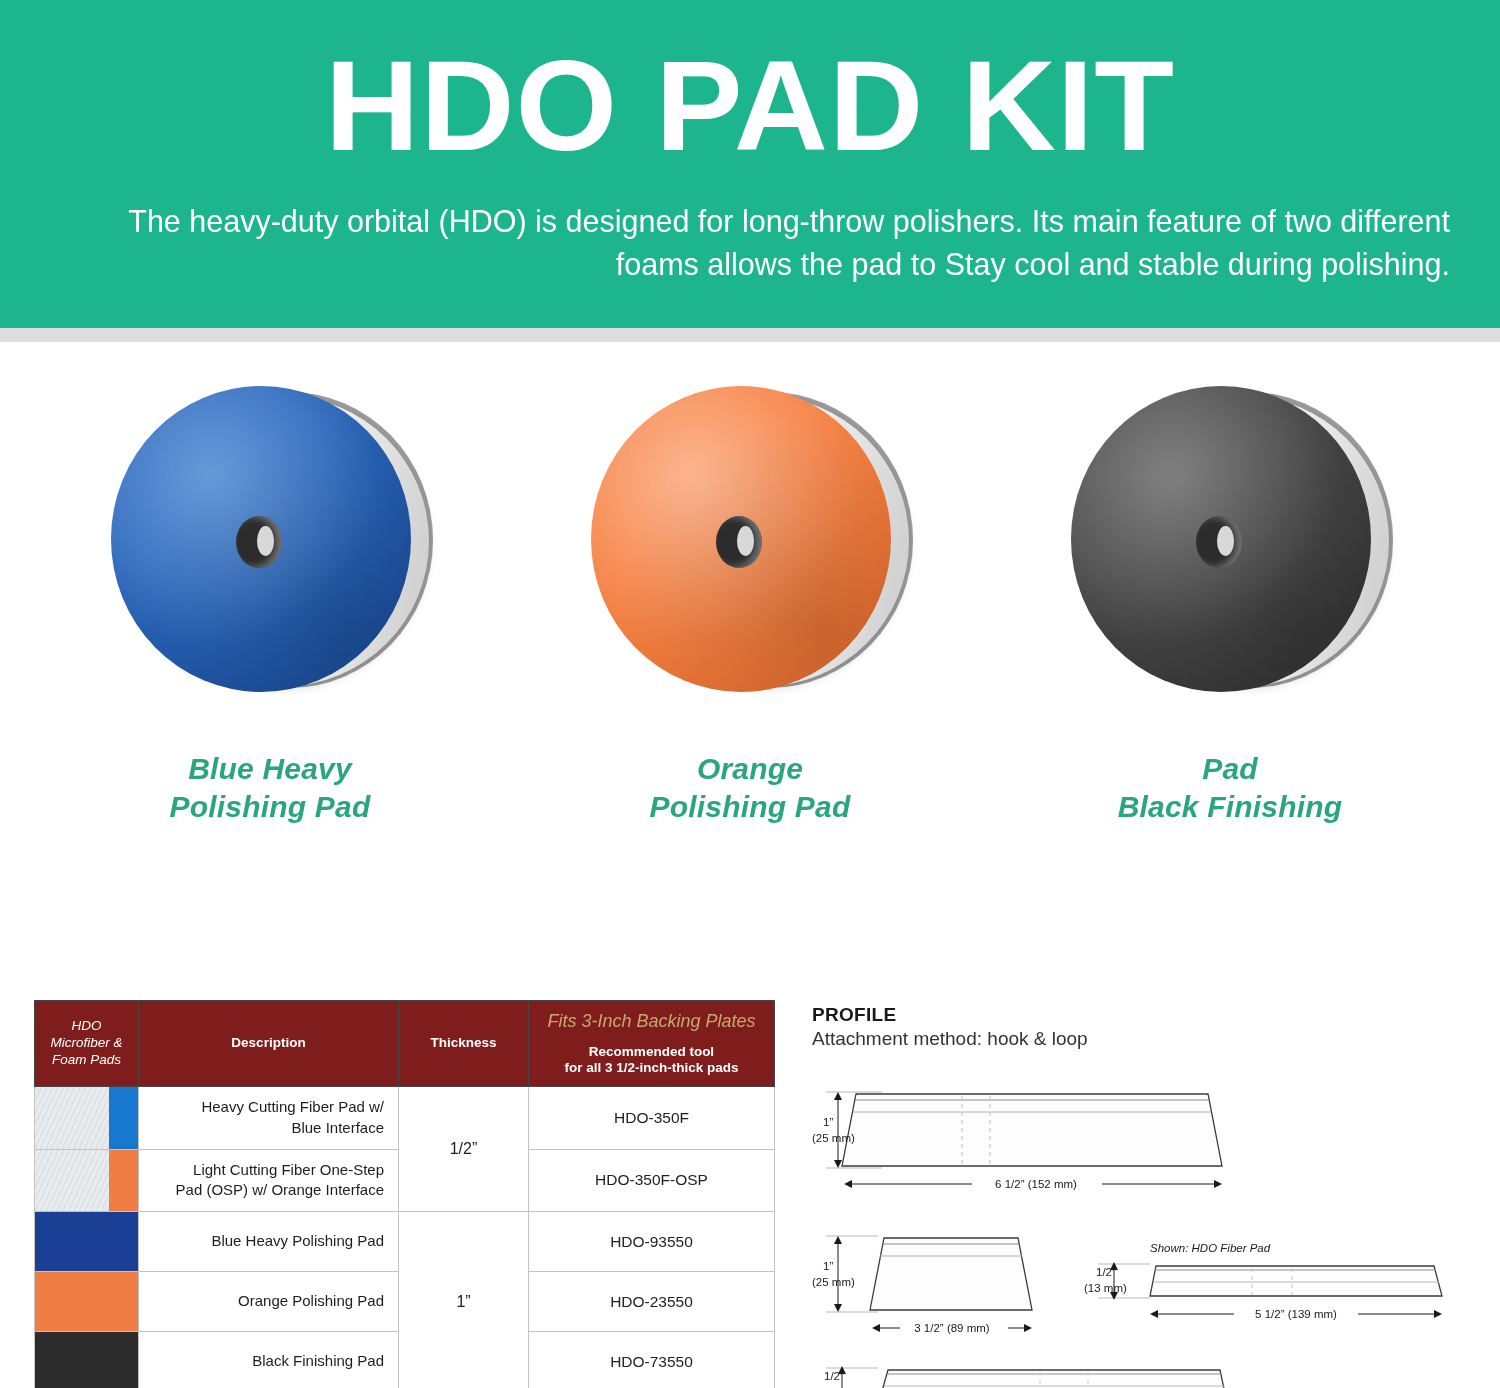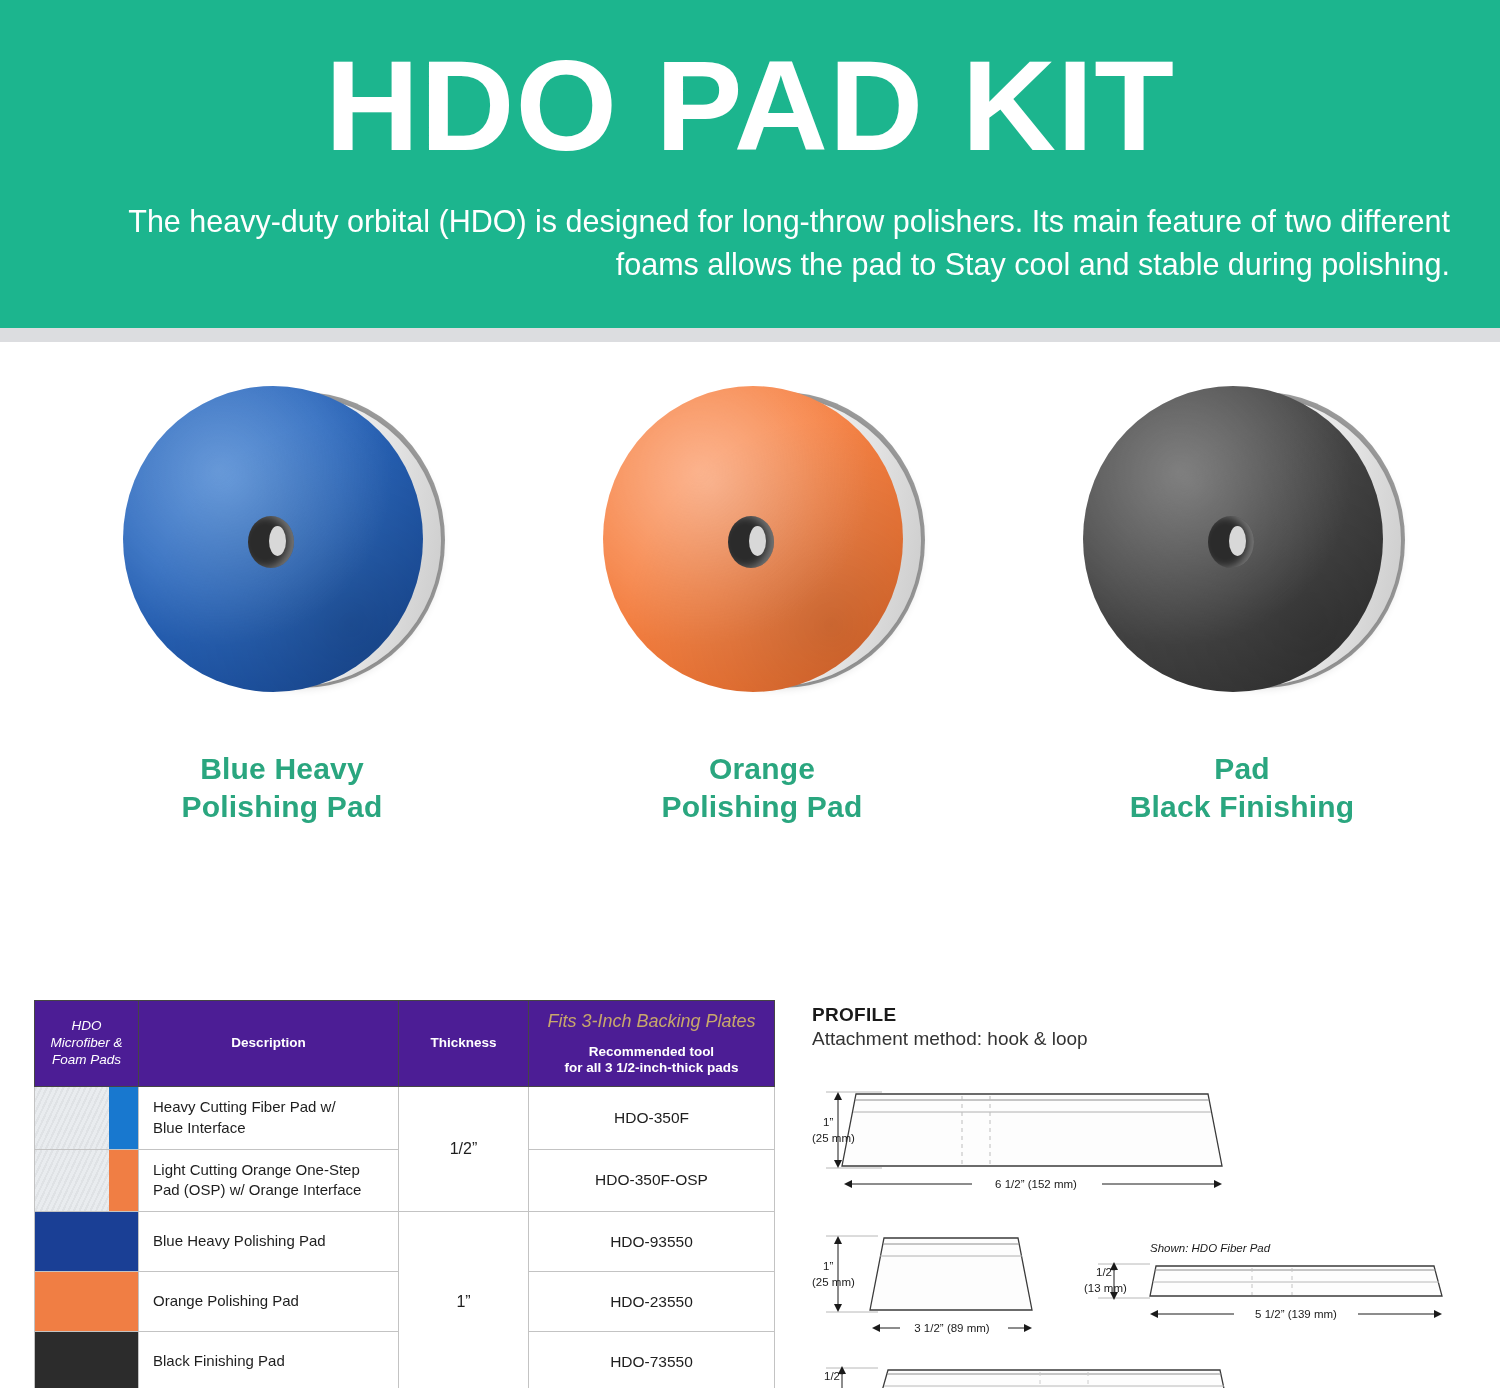--- a/index.html
+++ b/index.html
@@ -44,22 +44,22 @@
   .header-underband {
     position: absolute;
     left: 0; top: 328px;
     width: 1500px; height: 14px;
     background: #dcdde0;
   }
 
   
   .pads-row {
     position: absolute;
-    left: 12px; top: 360px;
-    width: 1344px; height: 560px;
+    left: 0; top: 360px;
+    width: 1344px; height: 560px; font-style: italic;
   }
   .pad-cell {
     position: absolute;
     top: 0;
     width: 500px; height: 560px;
   }
   .pad-cell.c1 { left: 20px; }
   .pad-cell.c2 { left: 500px; }
   .pad-cell.c3 { left: 980px; }
 
@@ -145,21 +145,21 @@
   table.spec {
     border-collapse: collapse;
     width: 740px;
     table-layout: fixed;
   }
   table.spec th, table.spec td {
     border: 1px solid #c3c3c3;
     vertical-align: middle;
   }
   table.spec thead th {
-    background: #4c1d95;
+    background: #7f1d1d;
     color: #ffffff;
     border: 1px solid #454545;
     padding: 9px 6px;
     text-align: center;
     font-size: 13.5px;
     line-height: 1.25;
   }
   th.col-swatch { width: 104px; font-style: italic; font-weight: 400; font-size: 13px; }
   th.col-desc { width: 260px; }
   th.col-thick { width: 130px; }
@@ -194,20 +194,21 @@
   .sw-fiber .stripe.orange { background: #f07e44; }
   .sw-solid-blue { background: #1a3f95; }
   .sw-solid-orange { background: #f07e44; }
   .sw-solid-black { background: #2c2c2c; }
 
   td.desc-cell {
     padding: 10px 14px;
     font-size: 15px;
     color: #1e1e1e;
     line-height: 1.38;
+    text-align: right;
   }
   td.thick-cell {
     text-align: center;
     font-size: 16px;
     color: #1e1e1e;
   }
   td.tool-cell {
     text-align: center;
     font-size: 15.5px;
     color: #1e1e1e;
@@ -324,21 +325,21 @@
         <td class="tool-cell">HDO-350F</td>
       </tr>
 
       <tr>
         <td class="swatch-cell">
           <span class="sw sw-fiber">
               <span class="stripe orange"></span>
             </span>
         </td>
         <td class="desc-cell">
-          <span>Light Cutting Orange One-Step</span><br>
+          <span>Light Cutting Fiber One-Step</span><br>
           <span>Pad (OSP) w/ Orange Interface</span>
         </td>
         <td class="tool-cell">HDO-350F-OSP</td>
       </tr>
 
       <tr>
         <td class="swatch-cell">
           <span class="sw sw-solid-blue"></span>
         </td>
         <td class="desc-cell">Blue Heavy Polishing Pad</td>

